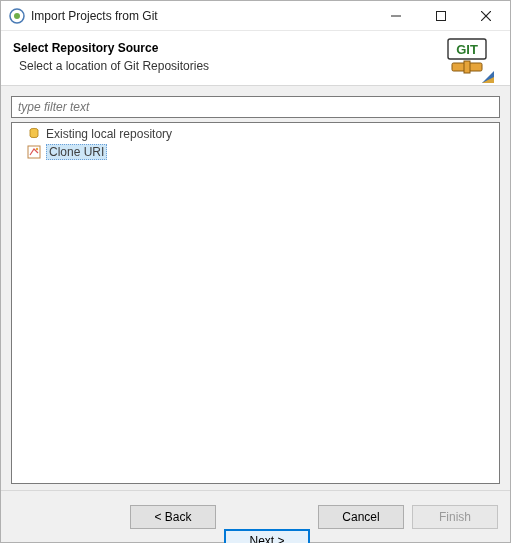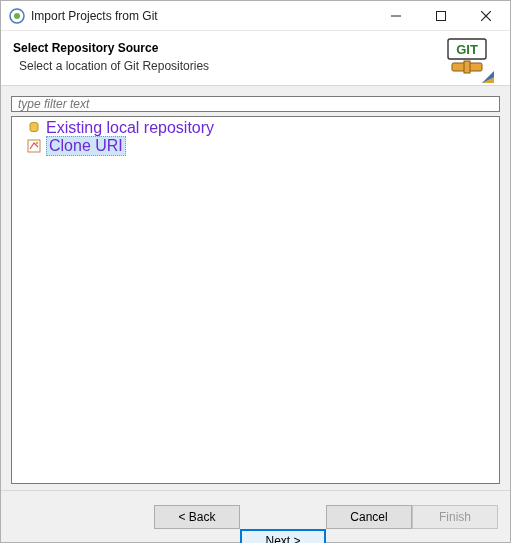--- a/index.html
+++ b/index.html
@@ -68,21 +68,21 @@
   }
   .content-area {
     flex: 1;
     background: #f0f0f0;
     padding: 10px 10px 6px 10px;
     display: flex;
     flex-direction: column;
   }
   .filter-input {
     width: 100%;
-    height: 16px;
+    height: 22px;
     border: 1px solid #7a7a7a;
     padding: 2px 6px;
     font-size: 12px;
     font-style: italic;
     color: #b91c1c;
     background: #fff;
     outline: none;
   }
   .list-box {
     flex: 1;
@@ -90,40 +90,41 @@
     border: 1px solid #7a7a7a;
     background: #ffffff;
     overflow: auto;
     padding: 2px 0;
   }
   .list-item {
     display: flex;
     align-items: center;
     height: 18px;
     padding: 0 4px 0 14px;
-    font-size: 16px;
-    color: #6d28d9;
+    font-size: 12px;
+    color: #404040;
     gap: 4px;
   }
   .list-item .item-icon {
     width: 16px; height: 16px;
     display: flex; align-items: center; justify-content: center;
   }
   .list-item.selected .item-label {
     background: #cde6f7;
     border: 1px dotted #6aa0d8;
     padding: 0 2px;
   }
   .button-bar {
     height: 52px;
     border-top: 1px solid #d8d8d8;
     background: #f0f0f0;
     display: flex;
     align-items: center;
     justify-content: flex-end;
+    gap: 8px;
     padding: 0 12px;
   }
   .btn {
     width: 86px; height: 24px;
     background: #e1e1e1;
     border: 1px solid #adadad;
     font-size: 12px;
     color: #000;
     display: flex; align-items: center; justify-content: center;
     cursor: default;

